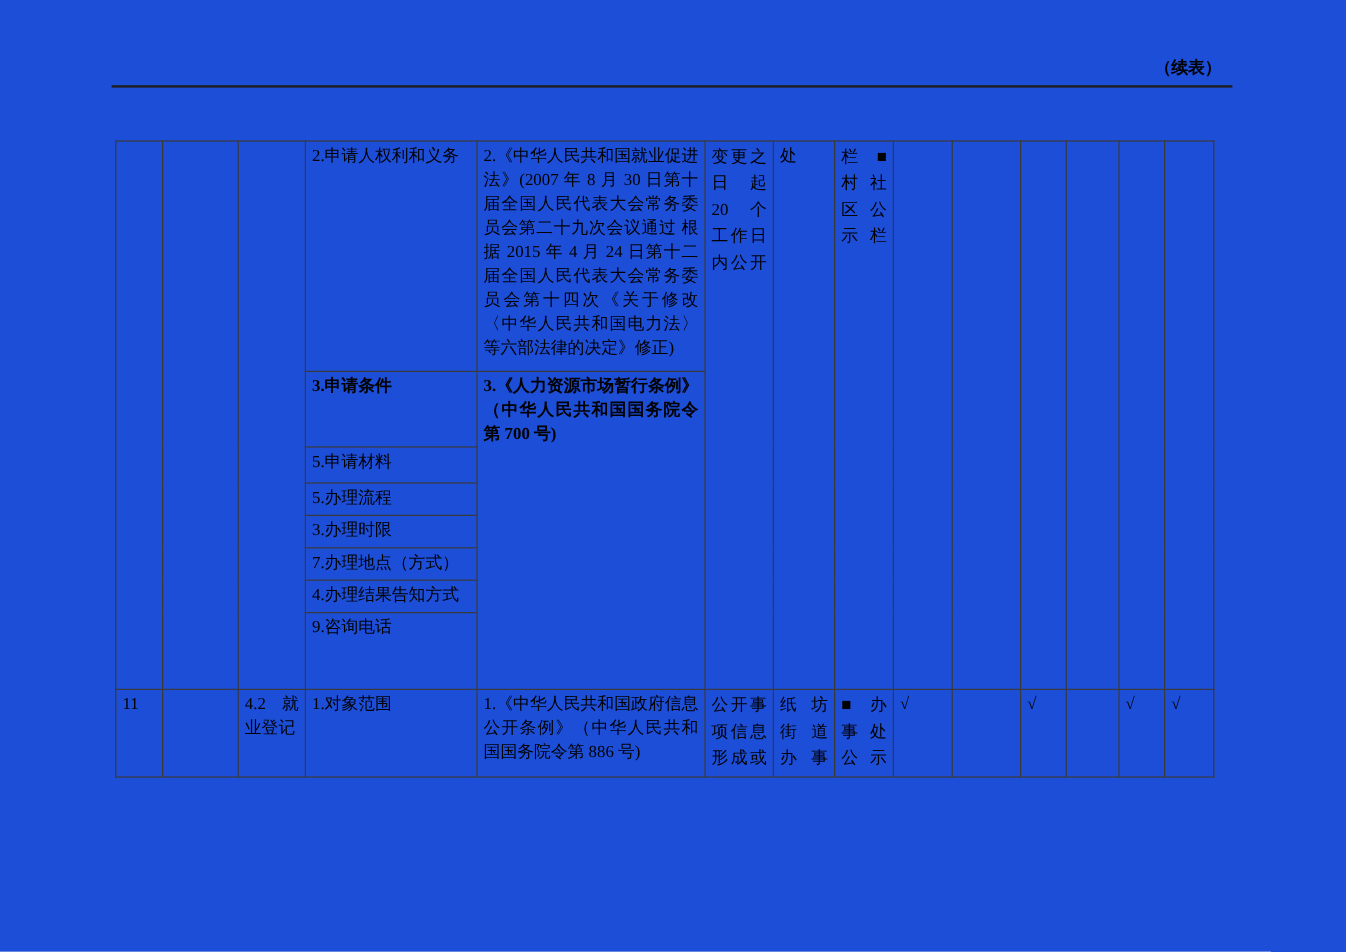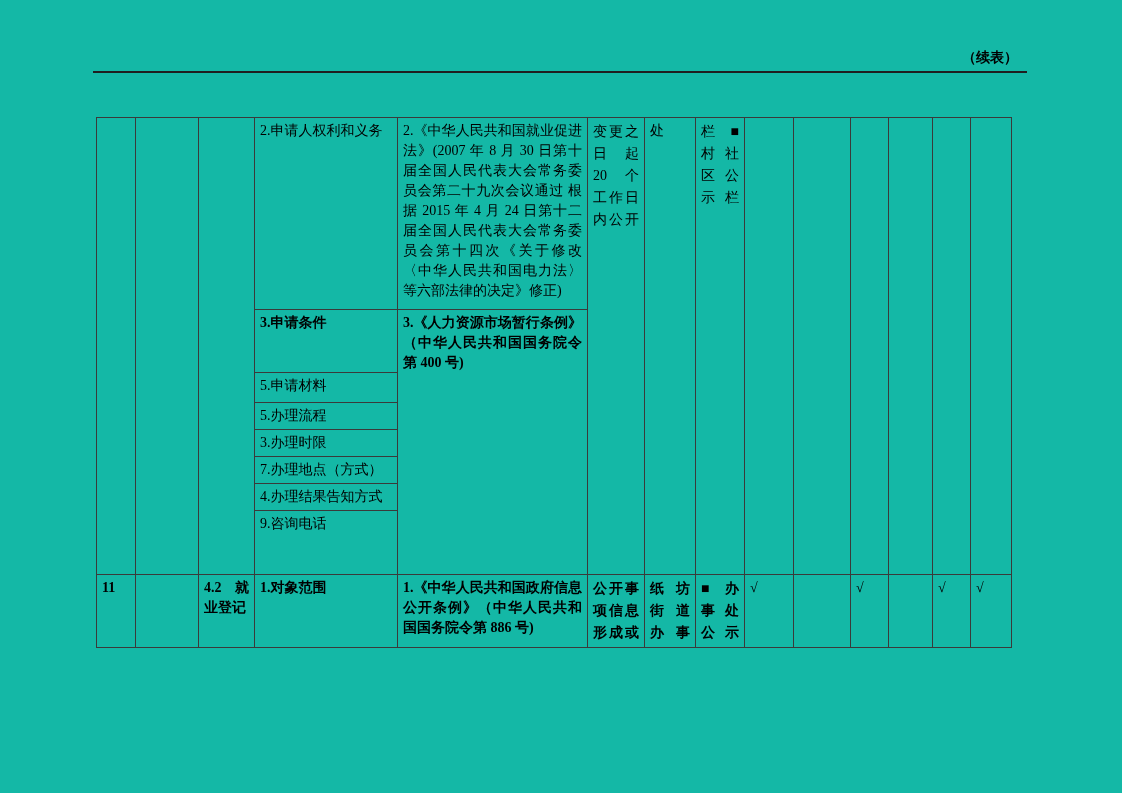--- a/index.html
+++ b/index.html
@@ -11,21 +11,21 @@
     width: 1122px;
     height: 793px;
     position: relative;
     font-family: "Liberation Serif", "DejaVu Serif", serif;
     color: #000000;
     overflow: hidden;
   }
   .page {
     position: absolute;
     inset: 0;
-    background: #14b8a6;
+    background: #1d4ed8;
   }
   .cont-label {
     position: absolute;
     top: 49px;
     right: 104px;
     font-size: 14px;
     font-weight: bold;
     line-height: 18px;
   }
   .header-rule {
@@ -69,21 +69,21 @@
     font-size: 14px;
   }
   tr.r1 { height: 192px; }
   tr.r2 { height: 63px; font-weight: bold; }
   tr.r3 { height: 30px; }
   tr.r4 { height: 20px; }
   tr.r5 { height: 23px; }
   tr.r6 { height: 27px; }
   tr.r7 { height: 20px; }
   tr.r8 { height: 64px; }
-  tr.r11 { height: 70px; font-weight: bold; }
+  tr.r11 { height: 70px; }
 </style>
 </head>
 <body>
 
 <div class="page">
 
   <div class="cont-label">（续表）</div>
 
   <div class="header-rule"></div>
 
@@ -128,21 +128,21 @@
             </td>
           <td rowspan="8" class="chk"></td>
           <td rowspan="8" class="chk"></td>
           <td rowspan="8" class="chk"></td>
           <td rowspan="8" class="chk"></td>
           <td rowspan="8" class="chk"></td>
           <td rowspan="8" class="chk"></td>
         </tr>
         <tr class="r2">
           <td class="subitem">3.申请条件</td>
-          <td rowspan="7" class="just">3.《人力资源市场暂行条例》（中华人民共和国国务院令第 400 号)</td>
+          <td rowspan="7" class="just">3.《人力资源市场暂行条例》（中华人民共和国国务院令第 700 号)</td>
         </tr>
         <tr class="r3">
           <td class="subitem">5.申请材料</td>
         </tr>
         <tr class="r4">
           <td class="subitem">5.办理流程</td>
         </tr>
         <tr class="r5">
           <td class="subitem">3.办理时限</td>
         </tr>

